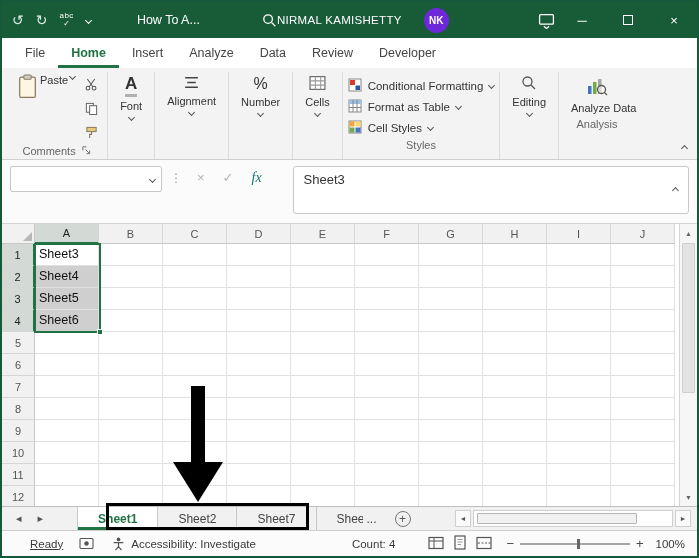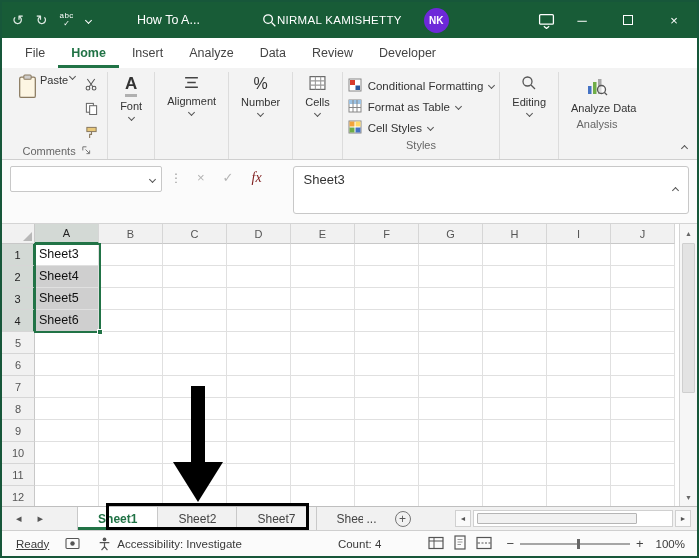--- a/index.html
+++ b/index.html
@@ -65,21 +65,21 @@
   
   .formula-area { height: 64px; background: #fbfbfb; border-bottom: 1px solid #d4d4d4; flex-shrink: 0;
                   display: flex; align-items: flex-start; padding: 6px 8px 0 8px; position: relative; }
   .namebox { width: 152px; height: 26px; background: #fff; border: 1px solid #c8c8c8; border-radius: 2px;
              display: flex; align-items: center; padding: 0 6px; font-size: 12px; color: #333; }
   .namebox .val { flex: 1; }
   .splitter { color: #9a9a9a; font-size: 12px; margin: 5px 6px 0 8px; }
   .fbtn { font-size: 13px; margin: 4px 9px 0 9px; }
   .fx-x { color: #b3b3b3; }
   .fx-ok { color: #b3b3b3; }
-  .fx { font-family: "Liberation Serif", serif; font-style: italic; color: #7f1d1d; font-size: 14px; }
+  .fx { font-family: "Liberation Serif", serif; font-style: italic; color: #0f766e; font-size: 14px; }
   .formula-input { flex: 1; margin-left: 22px; height: 48px; background: #fff; border: 1px solid #c8c8c8;
                    border-radius: 3px; display: flex; padding: 5px 10px; font-size: 13px; color: #333; }
   .formula-input .fval { flex: 1; }
   .fexpand { align-self: center; }
 
   
   .grid-area { flex: 1; display: flex; overflow: hidden; position: relative; background: #fff; }
   .grid-main { flex: 1; position: relative; overflow: hidden; }
   .col-headers { display: flex; height: 20px; }
   .corner { width: 33px; height: 20px; background: #f1f1f1; border-right: 1px solid #c8c8c8;
@@ -138,21 +138,21 @@
   .hscroll { margin-left: auto; display: flex; align-items: center; padding-right: 6px; gap: 2px; }
   .harrow { width: 16px; height: 17px; border: 1px solid #d0d0d0; background: #fafafa; color: #555;
             font-size: 7px; display: flex; align-items: center; justify-content: center; }
   .htrack { width: 200px; height: 17px; border: 1px solid #d0d0d0; background: #fff; position: relative; }
   .hthumb { position: absolute; left: 3px; top: 2px; width: 160px; height: 11px; background: #f1f1f1;
             border: 1px solid #b5b5b5; border-radius: 1px; }
 
   
   .statusbar { height: 26px; background: #fbfbfb; border-top: 1px solid #cfcfcf; display: flex;
                align-items: center; font-size: 11.5px; color: #3a3a3a; flex-shrink: 0; padding: 0 8px; }
-  .st-ready { margin-left: 6px; text-decoration: underline; }
+  .st-ready { margin-left: 20px; text-decoration: underline; }
   .st-macro { margin-left: 16px; display: flex; align-items: center; }
   .st-acc { margin-left: 18px; display: flex; align-items: center; gap: 6px; }
   .st-count { margin-left: 96px; }
   .view-icons { margin-left: auto; display: flex; align-items: center; gap: 9px; }
   .zoom-out { margin-left: 14px; font-size: 13px; color: #444; }
   .zoom-slider { width: 110px; height: 14px; display: flex; align-items: center; position: relative; margin: 0 6px; }
   .ztrack { width: 100%; height: 2px; background: #a6a6a6; }
   .zthumb { position: absolute; left: 52%; top: 2px; width: 3px; height: 10px; background: #666; }
   .zoom-in { font-size: 13px; color: #444; }
   .zoom-level { margin-left: 12px; margin-right: 4px; }

